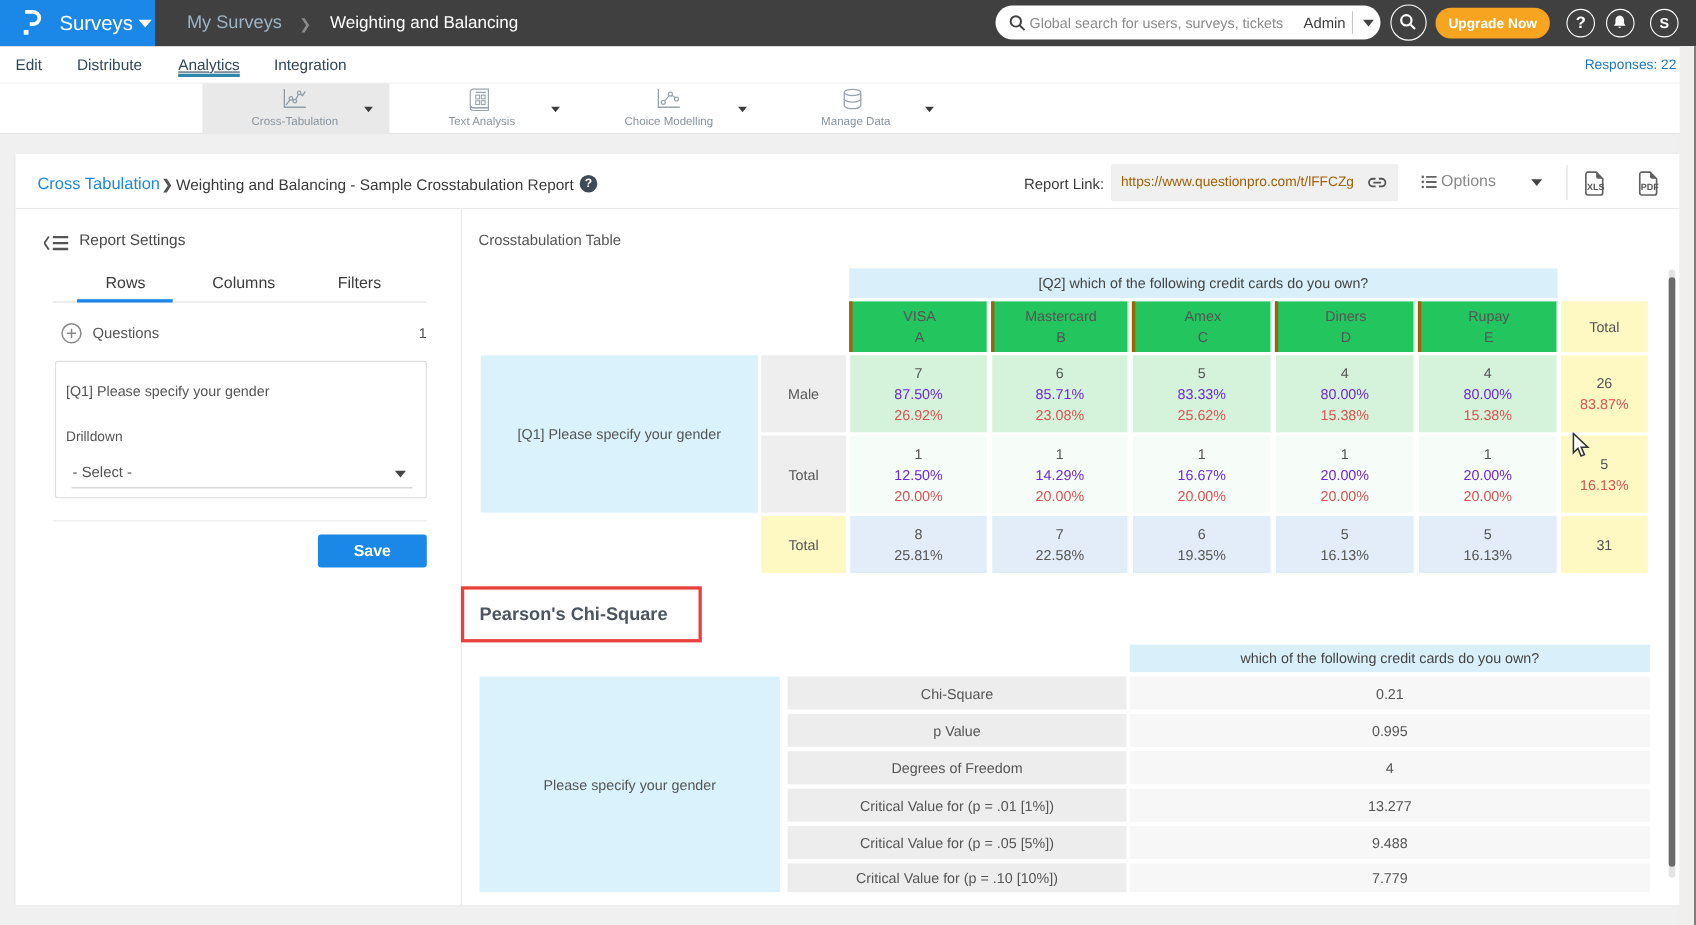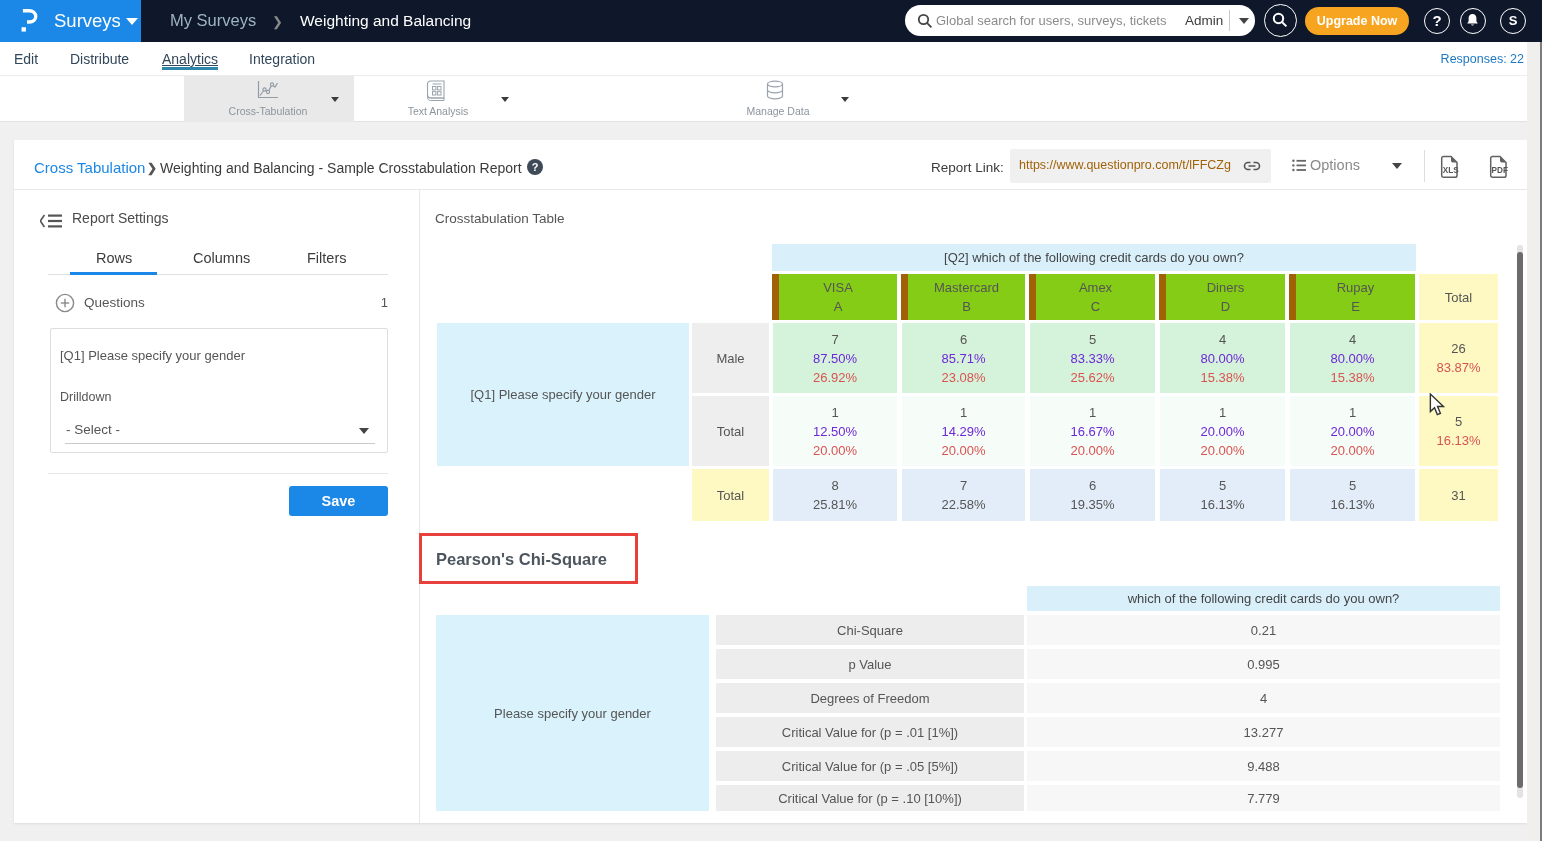--- a/index.html
+++ b/index.html
@@ -2,21 +2,21 @@
 <html><head>
 <meta charset="utf-8">
 <style>
 *{margin:0;padding:0;box-sizing:border-box;}
 html,body{width:1542px;height:841px;overflow:hidden;}
 body{font-family:"Liberation Sans",sans-serif;background:#f0f0f0;}
 #page{position:relative;width:1542px;height:841px;overflow:hidden;}
 .abs{position:absolute;}
 
 
-#topbar{position:absolute;left:0;top:0;width:1542px;height:56px;background:#0f172a;}
+#topbar{position:absolute;left:0;top:0;width:1542px;height:56px;background:#404040;}
 #logo{position:absolute;left:0;top:0;width:141px;height:42px;background:#1b87e6;}
 #logo .brand{position:absolute;left:54px;top:10px;color:#fff;font-size:18.5px;}
 #logo .caret{position:absolute;left:126px;top:18px;width:0;height:0;border-left:6px solid transparent;border-right:6px solid transparent;border-top:7px solid #fff;}
 .crumbtop{position:absolute;top:11px;font-size:17px;}
 #mysurveys{left:170px;color:#9db4c2;font-size:16.5px;}
 #crumbsep{left:272px;color:#8a8a8a;font-size:13px;top:14px;}
 #crumbtitle{left:300px;color:#fff;font-size:15.5px;top:12px;}
 #searchpill{position:absolute;left:905px;top:5px;width:350px;height:31px;background:#fff;border-radius:16px;}
 #searchpill .ph{position:absolute;left:31px;top:8px;font-size:13px;color:#8b8b8b;}
 #searchpill .admin{position:absolute;left:280px;top:8px;font-size:13.5px;color:#3c3c3c;}
@@ -74,21 +74,21 @@
 #qbox .caret{position:absolute;left:308px;top:99px;width:0;height:0;border-left:5px solid transparent;border-right:5px solid transparent;border-top:6px solid #444;}
 #lsep{position:absolute;left:34px;top:333px;width:340px;height:1px;background:#e8e8e8;}
 #savebtn{position:absolute;left:275px;top:346px;width:99px;height:30px;background:#1b87e6;border-radius:3px;color:#fff;font-size:14.5px;font-weight:bold;text-align:center;line-height:30px;}
 #xtab-label{position:absolute;left:435px;top:211px;font-size:13.5px;color:#555;}
 
 table.grid{border-collapse:separate;position:absolute;table-layout:fixed;}
 table.grid td{text-align:center;vertical-align:middle;font-size:13px;color:#555;overflow:hidden;}
 #xtab{left:434px;top:241px;border-spacing:3px;}
 #xtab td{line-height:19px;}
 #xtab .hblue{background:#d9f0fb;color:#444;}
-#xtab .ghead{background:#84cc16;border-left:7px solid #a16207;border-right:1px solid #fff;}
+#xtab .ghead{background:#22c55e;border-left:3px solid #a16207;border-right:1px solid #fff;}
 #xtab .qcell{background:#daf2fc;}
 #xtab .gcell{background:#eeeeee;}
 #xtab .male{background:#d5f3da;border-left:1px solid #fff;border-right:1px solid #fff;}
 #xtab .female{background:#f6fcf7;border-left:1px solid #fff;border-right:1px solid #fff;}
 #xtab .trow{background:#e3edf9;border-left:1px solid #fff;border-right:1px solid #fff;}
 #xtab .tcol{background:#fef9c3;}
 .pctb{color:#6d28d9;}
 .pctr{color:#d95353;}
 
 #pearson-box{position:absolute;left:419px;top:533px;width:219px;height:51px;border:3px solid #e8413d;}
@@ -174,20 +174,32 @@
       <svg class="icon" width="22" height="23" viewBox="0 0 22 23">
           <path d="M5.5 1 H19 V18 H5.5 C3.6 18 2.5 16.8 2.5 15 V4 C2.5 2.2 3.6 1 5.5 1 Z" fill="none" stroke="#9aa4ad" stroke-width="1.1"></path>
           <path d="M2.5 15 C2.5 16.8 3.6 18 5.5 18 H19 V20.5 H5.5 C3.6 20.5 2.5 19.3 2.5 17.5 Z" fill="none" stroke="#9aa4ad" stroke-width="1"></path>
           <line x1="7.5" y1="4" x2="16.5" y2="4" stroke="#9aa4ad" stroke-width="1"></line>
           <rect x="7.5" y="6.5" width="3.4" height="3.4" fill="none" stroke="#9aa4ad" stroke-width="1"></rect>
           <rect x="12.6" y="6.5" width="3.4" height="3.4" fill="none" stroke="#9aa4ad" stroke-width="1"></rect>
           <rect x="7.5" y="11.6" width="3.4" height="3.4" fill="none" stroke="#9aa4ad" stroke-width="1"></rect>
           <rect x="12.6" y="11.6" width="3.4" height="3.4" fill="none" stroke="#9aa4ad" stroke-width="1"></rect>
         </svg>
       <div class="lbl" style="left:14px;">Text Analysis</div>
+      <div class="caret"></div>
+    </div>
+    <div class="tbitem" style="left:524px;">
+      <svg class="icon" width="24" height="21" viewBox="0 0 24 21">
+          <path d="M3.5 1 V17.5 H23" fill="none" stroke="#9aa4ad" stroke-width="1.2"></path>
+          <circle cx="8" cy="13" r="1.8" fill="none" stroke="#9aa4ad" stroke-width="1.1"></circle>
+          <circle cx="14.5" cy="5.5" r="1.8" fill="none" stroke="#9aa4ad" stroke-width="1.1"></circle>
+          <circle cx="20" cy="10" r="1.8" fill="none" stroke="#9aa4ad" stroke-width="1.1"></circle>
+          <line x1="9.2" y1="11.6" x2="13.3" y2="7" stroke="#9aa4ad" stroke-width="1"></line>
+          <line x1="16" y1="6.6" x2="18.8" y2="8.9" stroke="#9aa4ad" stroke-width="1"></line>
+        </svg>
+      <div class="lbl" style="left:14px;">Choice Modelling</div>
       <div class="caret"></div>
     </div>
     <div class="tbitem" style="left:694px;">
       <svg class="icon" width="20" height="22" viewBox="0 0 20 22">
           <ellipse cx="10" cy="4" rx="7.5" ry="2.8" fill="none" stroke="#9aa4ad" stroke-width="1.2"></ellipse>
           <path d="M2.5 4 V10 C2.5 11.5 5.9 12.8 10 12.8 C14.1 12.8 17.5 11.5 17.5 10 V4" fill="none" stroke="#9aa4ad" stroke-width="1.2"></path>
           <path d="M2.5 10 V16 C2.5 17.5 5.9 18.8 10 18.8 C14.1 18.8 17.5 17.5 17.5 16 V10" fill="none" stroke="#9aa4ad" stroke-width="1.2"></path>
         </svg>
       <div class="lbl" style="left:14px;">Manage Data</div>
       <div class="caret"></div>

